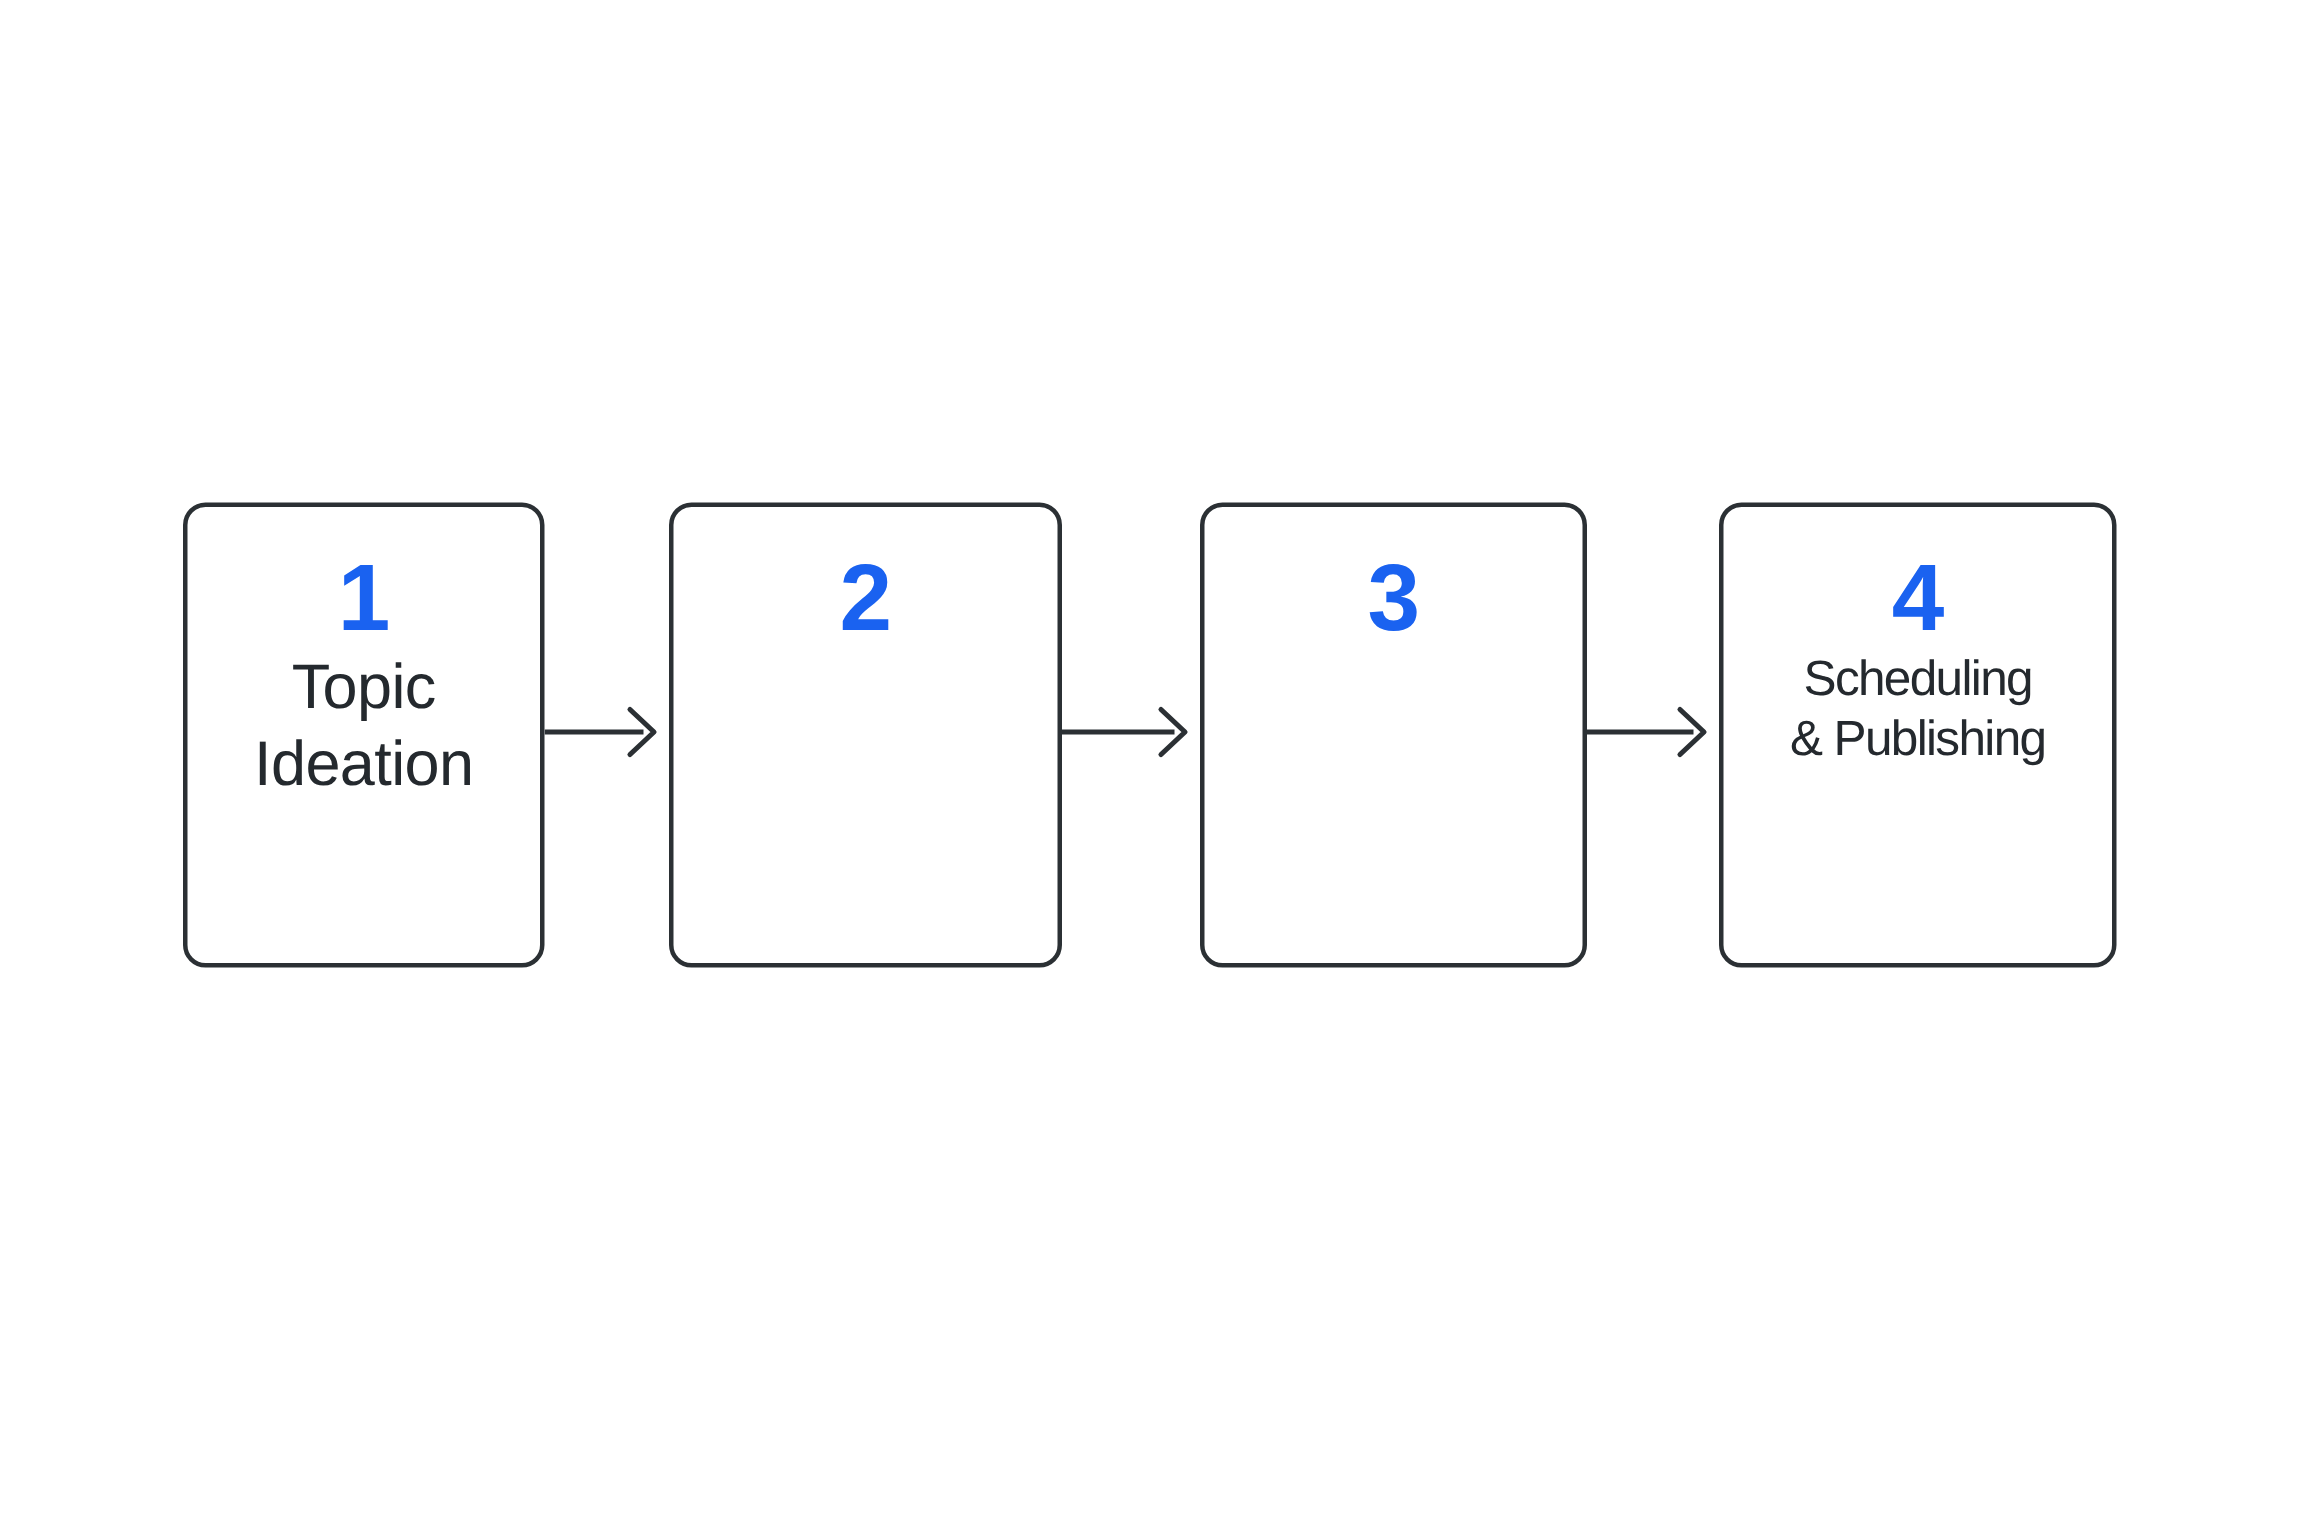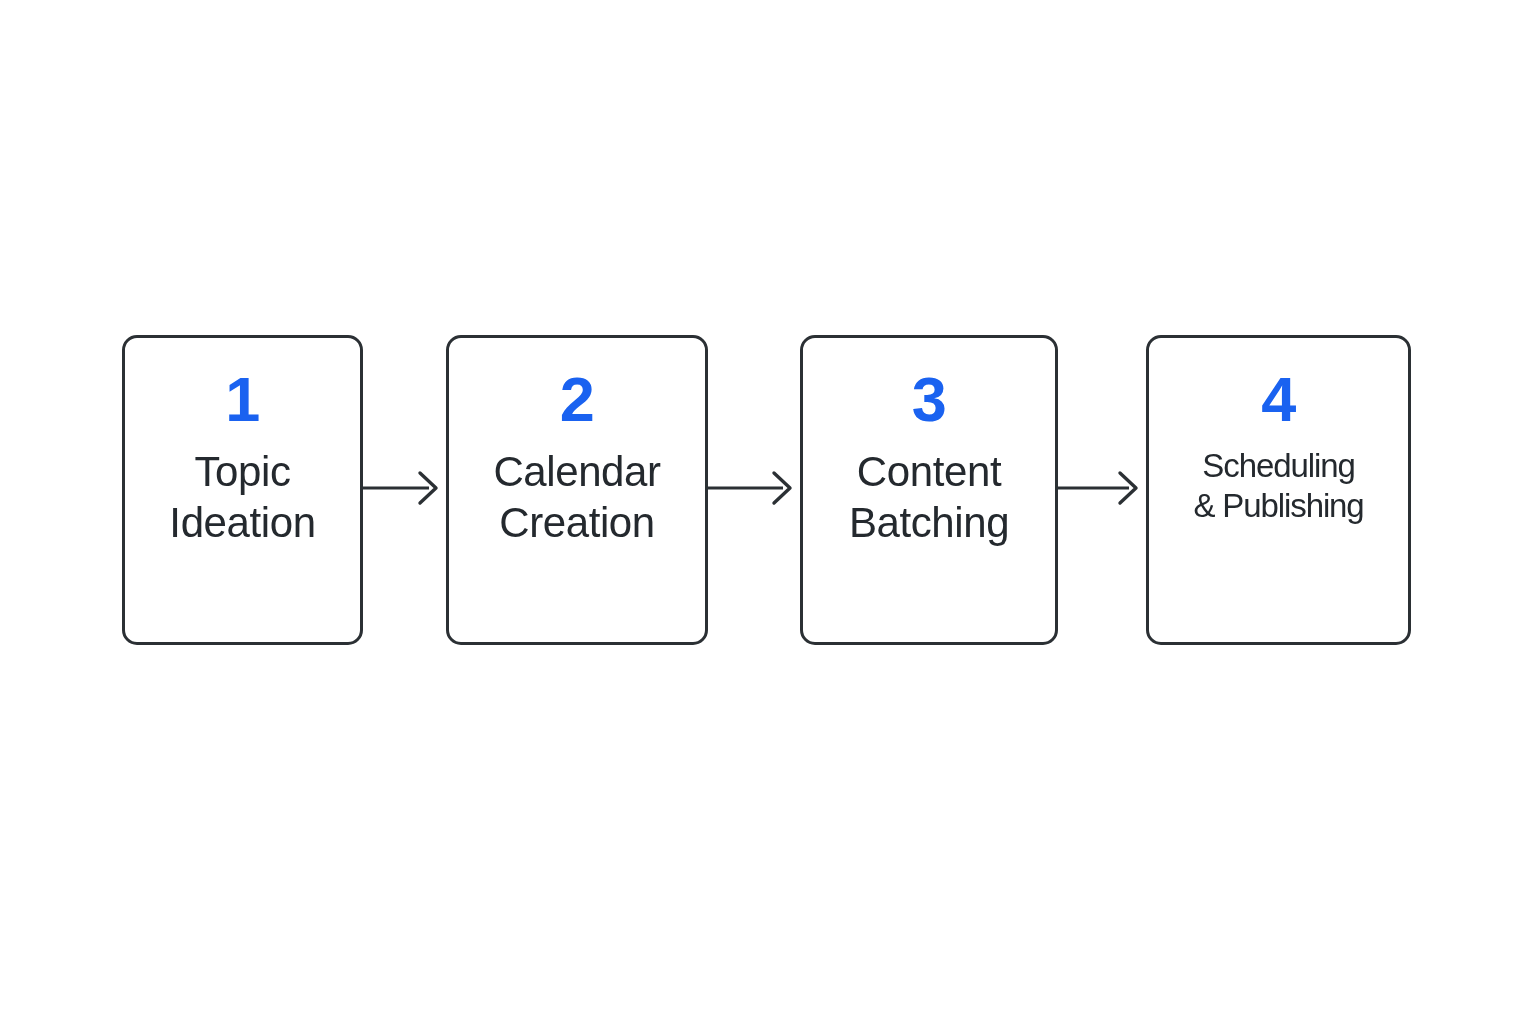--- a/index.html
+++ b/index.html
@@ -61,21 +61,20 @@
     display: flex;
     align-items: center;
     justify-content: center;
   }
   .step-label {
     color: #24292e;
     font-size: 42px;
     font-weight: normal;
     line-height: 1.22;
     text-align: center;
-    margin-top: 14px;
     white-space: pre-line;
     letter-spacing: -0.4px;
   }
   .step-box.w4 .step-label {
     font-size: 33px;
     letter-spacing: -1.1px;
   }
 
   .connector {
     flex: 0 0 auto;
@@ -106,35 +105,31 @@
 
     <div class="connector c1">
       <svg width="83" height="40" viewBox="0 0 83 40">
         <line x1="0" y1="20" x2="66" y2="20" stroke="#2b3034" stroke-width="3.2" stroke-linecap="butt"></line>
         <polyline points="57,5 73,20 57,35" fill="none" stroke="#2b3034" stroke-width="3.4" stroke-linecap="round" stroke-linejoin="round"></polyline>
       </svg>
     </div>
 
     <div class="step-box w2">
       <div class="step-number">2</div>
-      <div class="step-label">Calendar
-Creation</div>
     </div>
 
     <div class="connector c2">
       <svg width="92" height="40" viewBox="0 0 92 40">
         <line x1="0" y1="20" x2="75" y2="20" stroke="#2b3034" stroke-width="3.2" stroke-linecap="butt"></line>
         <polyline points="66,5 82,20 66,35" fill="none" stroke="#2b3034" stroke-width="3.4" stroke-linecap="round" stroke-linejoin="round"></polyline>
       </svg>
     </div>
 
     <div class="step-box w3">
       <div class="step-number">3</div>
-      <div class="step-label">Content
-Batching</div>
     </div>
 
     <div class="connector c3">
       <svg width="88" height="40" viewBox="0 0 88 40">
         <line x1="0" y1="20" x2="71" y2="20" stroke="#2b3034" stroke-width="3.2" stroke-linecap="butt"></line>
         <polyline points="62,5 78,20 62,35" fill="none" stroke="#2b3034" stroke-width="3.4" stroke-linecap="round" stroke-linejoin="round"></polyline>
       </svg>
     </div>
 
     <div class="step-box w4">

